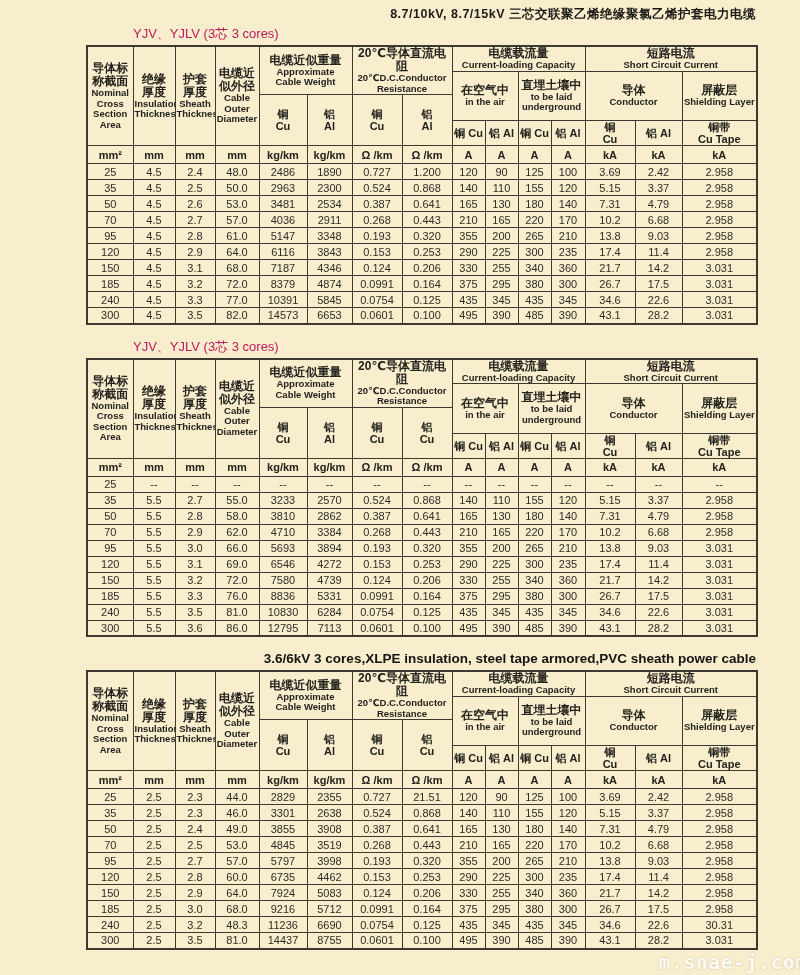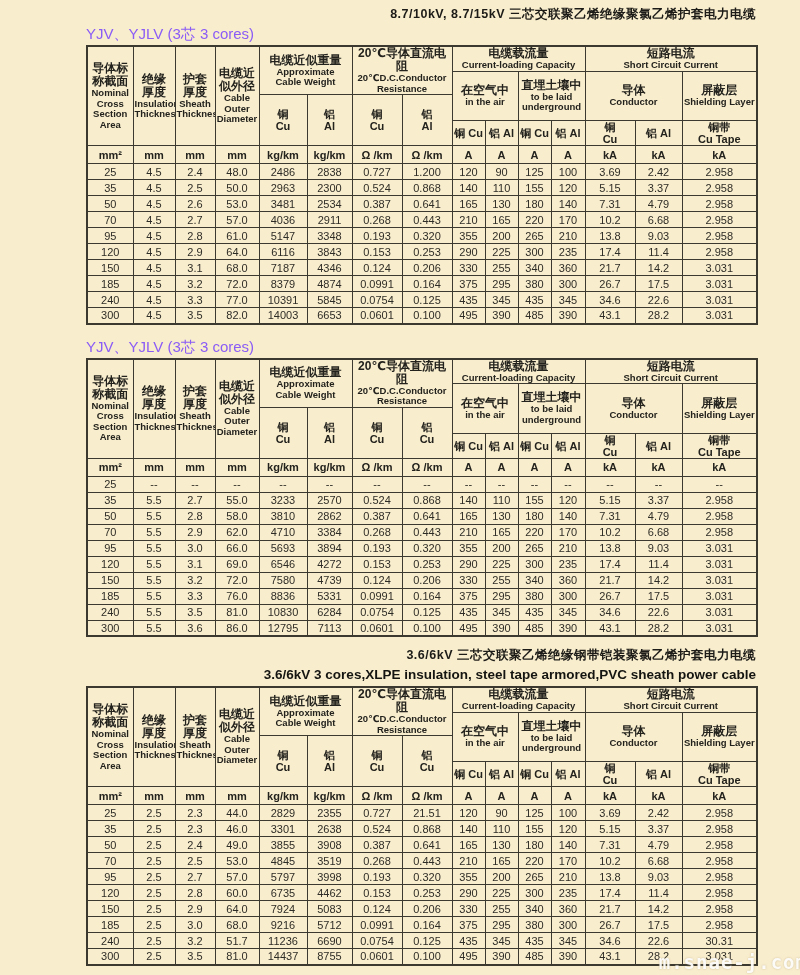--- a/index.html
+++ b/index.html
@@ -7,21 +7,21 @@
     width:800px;height:975px;
     background:#f8edcd;
     font-family:"Liberation Sans","DejaVu Sans",sans-serif;
     color:#2e2c26;
   }
   .sheet{position:relative;width:800px;height:975px;overflow:hidden;padding-top:6px;box-sizing:border-box;}
   .cable-section{width:670px;margin:0 auto 0 86px;}
   .cable-section + .cable-section{margin-top:10px;}
   .title-cn{font-size:12.5px;font-weight:bold;text-align:right;line-height:16px;letter-spacing:.5px;color:#1c1b17;}
   .title-row{display:flex;align-items:flex-end;height:21px;margin-bottom:2px;}
-  .model{font-size:15px;line-height:18px;white-space:nowrap;color:#8b5cf6;}
+  .model{font-size:13px;line-height:18px;white-space:nowrap;color:#be185d;margin-left:47px;}
   .title-en{flex:1;text-align:right;font-weight:bold;font-size:13.5px;line-height:18px;color:#141411;}
   table.spec{width:670px;border-collapse:collapse;table-layout:fixed;border:2px solid #3c3a30;}
   table.spec th,table.spec td{
     border:1px solid #3c3a30;
     text-align:center;vertical-align:middle;
     padding:0 1px;overflow:hidden;
   }
   .pre{white-space:pre-line;}
   th .cn{display:block;font-size:12px;font-weight:bold;line-height:13px;color:#23221d;}
   th .en{display:block;font-size:9.5px;font-weight:600;line-height:10.5px;color:#23221d;}
@@ -173,21 +173,21 @@
           <th>kA</th>
         </tr>
       </thead>
       <tbody>
           <tr>
             <td>25</td>
             <td>4.5</td>
             <td>2.4</td>
             <td>48.0</td>
             <td>2486</td>
-            <td>2838</td>
+            <td>1890</td>
             <td>0.727</td>
             <td>1.200</td>
             <td>120</td>
             <td>90</td>
             <td>125</td>
             <td>100</td>
             <td>3.69</td>
             <td>2.42</td>
             <td>2.958</td>
           </tr>
@@ -325,21 +325,21 @@
             <td>345</td>
             <td>34.6</td>
             <td>22.6</td>
             <td>3.031</td>
           </tr>
           <tr>
             <td>300</td>
             <td>4.5</td>
             <td>3.5</td>
             <td>82.0</td>
-            <td>14003</td>
+            <td>14573</td>
             <td>6653</td>
             <td>0.0601</td>
             <td>0.100</td>
             <td>495</td>
             <td>390</td>
             <td>485</td>
             <td>390</td>
             <td>43.1</td>
             <td>28.2</td>
             <td>3.031</td>
@@ -645,21 +645,20 @@
             <td>390</td>
             <td>43.1</td>
             <td>28.2</td>
             <td>3.031</td>
           </tr>
         </tbody>
     </table>
   </section>
 
   <section class="cable-section">
-    <div class="title-cn">3.6/6kV 三芯交联聚乙烯绝缘钢带铠装聚氯乙烯护套电力电缆</div>
     <div class="title-row">
       <span class="title-en">3.6/6kV 3 cores,XLPE insulation, steel tape armored,PVC sheath power cable</span>
     </div>
     <table class="spec">
       <colgroup>
         <col style="width:46px">
           <col style="width:42px">
           <col style="width:40px">
           <col style="width:44px">
         <col style="width:48px">
@@ -914,21 +913,21 @@
             <td>380</td>
             <td>300</td>
             <td>26.7</td>
             <td>17.5</td>
             <td>2.958</td>
           </tr>
           <tr>
             <td>240</td>
             <td>2.5</td>
             <td>3.2</td>
-            <td>51.7</td>
+            <td>48.3</td>
             <td>11236</td>
             <td>6690</td>
             <td>0.0754</td>
             <td>0.125</td>
             <td>435</td>
             <td>345</td>
             <td>435</td>
             <td>345</td>
             <td>34.6</td>
             <td>22.6</td>

